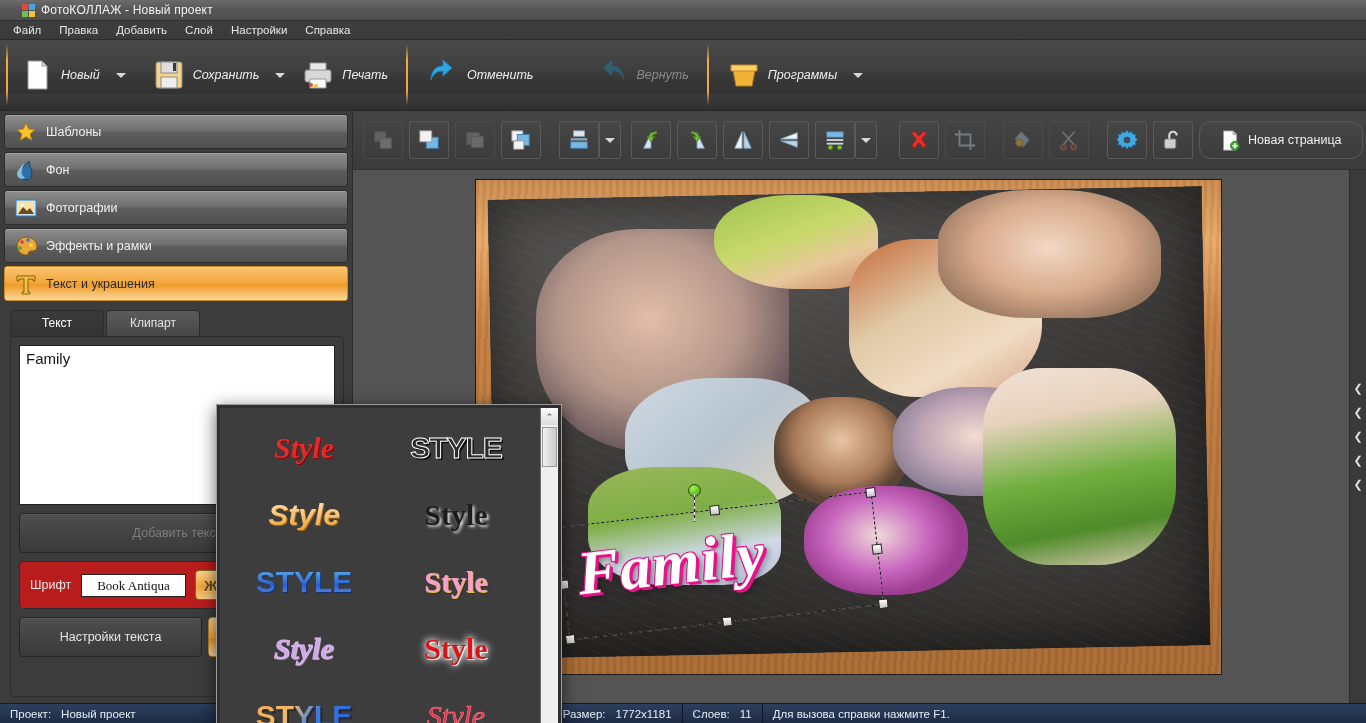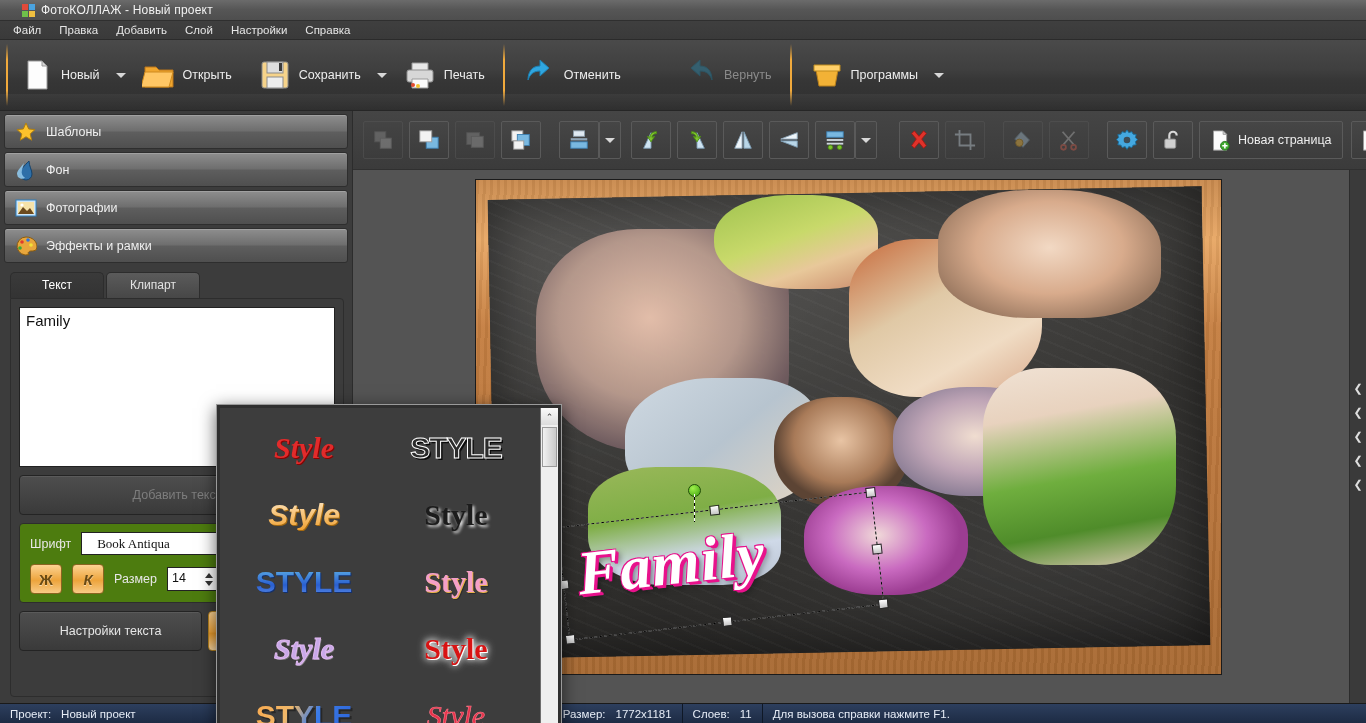--- a/index.html
+++ b/index.html
@@ -44,21 +44,21 @@
     display:flex;align-items:stretch;position:relative;
     border-bottom:1px solid #262626;
     overflow:hidden;
   }
   .rib-sep{width:2px;margin:4px 10px;background:linear-gradient(180deg,rgba(240,170,60,0),#f0a93c 25%,#f0a93c 75%,rgba(240,170,60,0));flex:0 0 2px;}
   .rib-edge{width:2px;margin:4px 4px 4px 6px;background:linear-gradient(180deg,rgba(240,170,60,0),#f0a93c 25%,#f0a93c 75%,rgba(240,170,60,0));flex:0 0 2px;}
   .rib-btn{
     display:flex;align-items:center;gap:7px;padding:0 8px;cursor:default;
     position:relative;
   }
-  .rib-btn .lbl{font-size:12.5px;color:#ededed;white-space:nowrap;}
+  .rib-btn .lbl{font-size:12.5px;color:#ededed;white-space:nowrap;font-style:italic;}
   .rib-btn.disabled .lbl{color:#8a8a8a;}
   .rib-ico{width:34px;height:34px;flex:0 0 34px;position:relative;}
   .caret{
     width:0;height:0;border-left:5px solid transparent;border-right:5px solid transparent;
     border-top:5px solid #d8d8d8;margin:0 8px;align-self:center;cursor:pointer;
   }
   .rib-reflect{position:absolute;left:0;right:0;bottom:0;height:16px;
     background:linear-gradient(180deg,rgba(255,255,255,.045),rgba(255,255,255,0));pointer-events:none;}
 
   
@@ -104,22 +104,22 @@
   }
   .btn-dark{
     height:38px;border-radius:4px;border:1px solid #242424;
     background:linear-gradient(180deg,#4e4e4e,#3a3a3a);
     display:flex;align-items:center;justify-content:center;
     font-size:12.5px;color:#e6e6e6;cursor:default;
     box-shadow:inset 0 1px 0 rgba(255,255,255,.08);
   }
   .btn-dark.disabled{color:#7d7d7d;}
   .groupbox{
-    border:1px solid #2d2d2d;border-radius:4px;background:#4d7c0f;padding:8px 10px;
-    display:flex;flex-direction:column;gap:9px;
+    border:1px solid #2d2d2d;border-radius:4px;background:#b91c1c;padding:8px 10px;
+    display:flex;flex-direction:row;gap:9px;
   }
   .frow{display:flex;align-items:center;gap:10px;}
   .flabel{font-size:12.5px;color:#e8e8e8;}
   .finput{
     flex:1 1 auto;height:21px;background:#fff;color:#111;border:1px solid #222;
     font-family:"Liberation Serif", serif;font-size:13px;padding:0 15px;line-height:21px;
     white-space:nowrap;overflow:hidden;
   }
   .styleBtn{
     width:30px;height:28px;border-radius:4px;border:1px solid #8a6420;
@@ -154,23 +154,23 @@
   .tb{
     width:38px;height:36px;border:1px solid #5a5a5a;border-radius:2px;margin-right:6px;
     background:linear-gradient(180deg,#464646,#3c3c3c);
     display:flex;align-items:center;justify-content:center;cursor:default;flex:0 0 38px;
   }
   .tb.narrow{width:20px;flex:0 0 20px;margin-right:10px;}
   .tb.nogap{margin-right:0;}
   .tb.dim{opacity:.45;}
   .tbgap{width:12px;flex:0 0 12px;}
   .tb-wide{
-    height:36px;border:1px solid #5a5a5a;border-radius:2px;
+    height:36px;border:1px solid #5a5a5a;border-radius:12px;
     background:linear-gradient(180deg,#464646,#3c3c3c);
-    display:flex;align-items:center;gap:7px;padding:0 10px;cursor:default;
+    display:flex;align-items:center;gap:7px;padding:0 20px;cursor:default;
   }
   .tb-wide .lbl{font-size:12.5px;color:#ededed;white-space:nowrap;}
 
   .canvasarea{flex:1 1 auto;position:relative;overflow:hidden;background:#545454;}
   .page{
     position:absolute;left:122px;top:9px;width:745px;height:494px;
     border:1px solid #1b1b1b;overflow:hidden;background:#2a2a2a;
   }
   
   .wood{
@@ -315,29 +315,20 @@
       <span class="rib-ico">
         <svg viewBox="0 0 34 34" width="34" height="34">
           <path d="M8 3 h14 l5 5 v23 h-19 z" fill="#fdfdfd" stroke="#9a9a9a" stroke-width="1"></path>
           <path d="M22 3 v5 h5 z" fill="#d6d6d6" stroke="#9a9a9a"></path>
         </svg>
       </span>
       <span class="lbl">Новый</span>
     </div>
     <div class="caret"></div>
 
-    <div class="rib-btn">
-      <span class="rib-ico">
-        <svg viewBox="0 0 34 34" width="34" height="34">
-          <path d="M3 9 h11 l3 3 h14 v17 h-28 z" fill="#f0a62e" stroke="#b9751a"></path>
-          <path d="M3 14 h28 l-4 15 h-28 z" fill="#ffc765" stroke="#cf8a1e"></path>
-        </svg>
-      </span>
-      <span class="lbl">Открыть</span>
-    </div>
 
     <div class="rib-btn" style="margin-left:10px">
       <span class="rib-ico">
         <svg viewBox="0 0 34 34" width="34" height="34">
           <rect x="4" y="4" width="26" height="26" rx="2" fill="#f6d38a" stroke="#8b8b8b"></rect>
           <rect x="9" y="4" width="16" height="11" fill="#dedede" stroke="#8b8b8b"></rect>
           <rect x="21" y="5" width="3" height="8" fill="#3a3a3a"></rect>
           <rect x="9" y="19" width="16" height="11" fill="#eeeeee" stroke="#8b8b8b"></rect>
         </svg>
       </span>
@@ -435,20 +426,28 @@
               <path d="M11 2 a9 9 0 1 0 3 17.5 c-2-1.5 0-3.5 2-3.5 h2 a4 4 0 0 0 4-4 C22 6 17 2 11 2 z" fill="#e8a63c" stroke="#8a5c10"></path>
               <circle cx="7" cy="7" r="1.8" fill="#e03a2e"></circle>
               <circle cx="13" cy="5" r="1.8" fill="#2e73e0"></circle>
               <circle cx="5" cy="13" r="1.8" fill="#3aa83a"></circle>
               <circle cx="16" cy="10" r="1.8" fill="#f2e23a"></circle>
             </svg>
           </span>
           <span class="acc-lbl">Эффекты и рамки</span>
         </div>
 
+        <div class="acc-item active">
+          <span class="acc-ico">
+            <svg viewBox="0 0 22 22" width="22" height="22">
+              <path d="M2 3 h18 v5 h-2 V6 h-5 v13 h2 v2 H7 v-2 h2 V6 H4 v2 H2 z" fill="#f4c23c" stroke="#8a5c10"></path>
+            </svg>
+          </span>
+          <span class="acc-lbl">Текст и украшения</span>
+        </div>
       </div>
 
       <div class="tabsrow">
         <div class="tab active">Текст</div>
         <div class="tab">Клипарт</div>
       </div>
 
       <div class="tabpane">
         <div class="textarea">Family</div>
 

